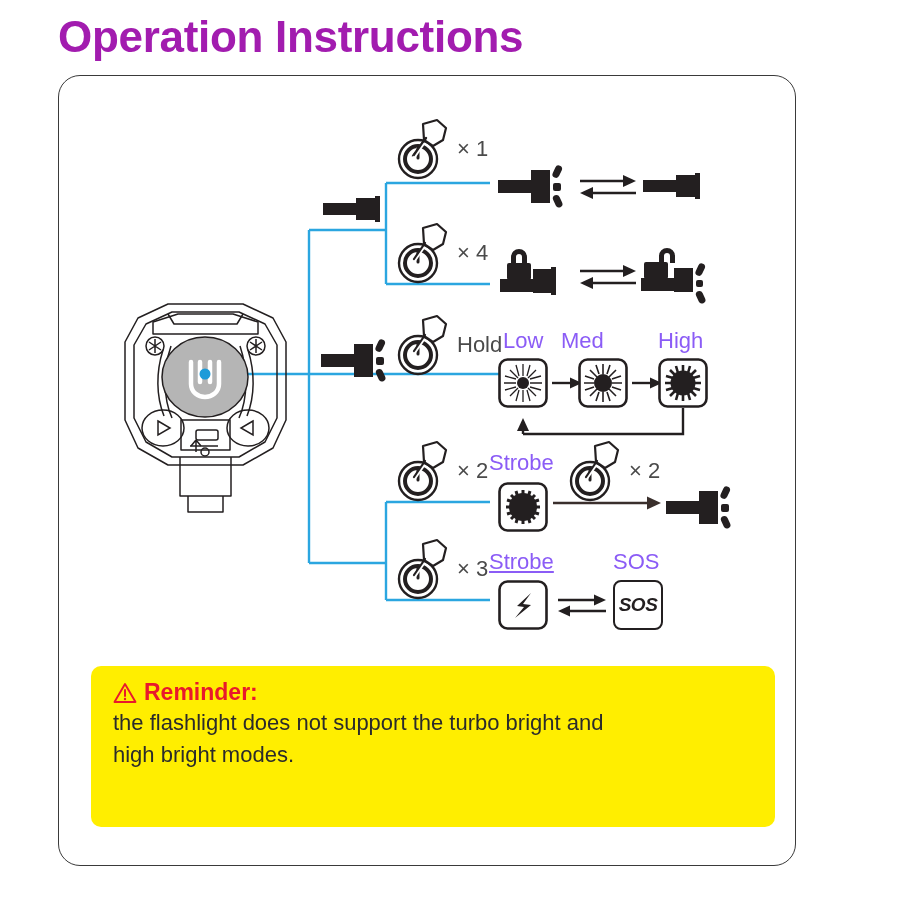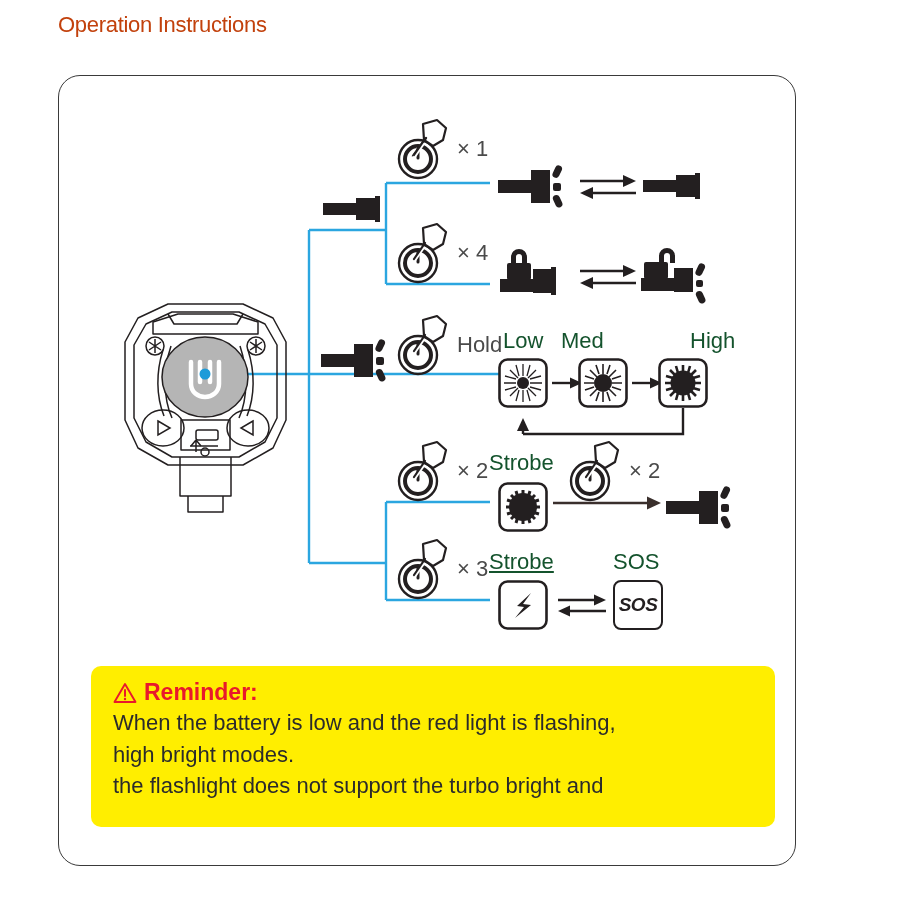--- a/index.html
+++ b/index.html
@@ -9,22 +9,22 @@
     font-family:"Liberation Sans", sans-serif;
     overflow:hidden;
     position:relative;
     color:#231f20;
   }
   .page{position:relative;width:900px;height:900px;}
 
   
   .page-title{
     position:absolute;left:58px;top:12px;
-    font-size:22px;font-weight:normal;
-    color:#c2410c;
+    font-size:44px;font-weight:bold;
+    color:#a21caf;
     letter-spacing:-0.3px;
     white-space:nowrap;
   }
 
   
   .card{
     position:absolute;left:58px;top:75px;
     width:738px;height:791px;
     border:1.6px solid #3a3a3a;
     border-radius:22px;
@@ -41,21 +41,21 @@
   
   .ico{position:absolute;}
 
   
   .press-row{position:absolute;display:flex;align-items:center;}
   .press-count{
     font-size:22px;color:#4a4a4a;margin-left:4px;white-space:nowrap;
     font-family:"Liberation Sans", sans-serif;
   }
   .mode-label{
-    position:absolute;font-size:22px;color:#14532d;white-space:nowrap;
+    position:absolute;font-size:22px;color:#8b5cf6;white-space:nowrap;
     font-family:"Liberation Sans", sans-serif;
   }
 
   
   .reminder{
     position:absolute;left:91px;top:666px;
     width:684px;height:161px;
     background:#ffee00;
     border-radius:10px;
     box-sizing:border-box;
@@ -243,21 +243,21 @@
       <path d="M25 30 L25 40" stroke="#231f20" stroke-width="3" stroke-linecap="round"></path>
       <path d="M30 6 L44 2 L53 10 L50 22 L40 28 L31 22 Z" fill="#ffffff" stroke="#231f20" stroke-width="2.2" stroke-linejoin="round"></path>
       <path d="M30 26 L19 42" stroke="#ffffff" stroke-width="3.2" stroke-linecap="round"></path>
       <path d="M32 21 L21 37" stroke="#231f20" stroke-width="2.2" stroke-linecap="round"></path>
     </svg>
     <span class="press-count">Hold</span>
   </div>
 
   <div class="mode-label" style="left:503px;top:328px;">Low</div>
   <div class="mode-label" style="left:561px;top:328px;">Med</div>
-  <div class="mode-label" style="left:690px;top:328px;text-align:right;">High</div>
+  <div class="mode-label" style="left:658px;top:328px;text-align:right;">High</div>
 
   <svg class="ico" style="left:498px;top:358px;" width="50" height="50" viewBox="0 0 50 50">
     <rect x="1.5" y="1.5" width="47" height="47" rx="8" fill="#fff" stroke="#231f20" stroke-width="2.6"></rect>
     <g stroke="#231f20" stroke-width="1.3">
       <path d="M25 6 V18 M25 32 V44 M6 25 H18 M32 25 H44
                M12 12 L20 20 M30 30 L38 38 M38 12 L30 20 M20 30 L12 38
                M18 7 L21 18 M32 7 L29 18 M18 43 L21 32 M32 43 L29 32
                M7 18 L18 21 M7 32 L18 29 M43 18 L32 21 M43 32 L32 29"></path>
     </g>
     <circle cx="25" cy="25" r="6" fill="#231f20"></circle>
@@ -385,18 +385,17 @@
 
   <div class="reminder">
     <div class="reminder-head">
       <svg width="24" height="22" viewBox="0 0 24 22">
         <path d="M12 2 L22.5 20 L1.5 20 Z" fill="none" stroke="#e8192c" stroke-width="1.9" stroke-linejoin="round"></path>
         <path d="M12 8 L12 14" stroke="#e8192c" stroke-width="2" stroke-linecap="round"></path>
         <circle cx="12" cy="17" r="1.2" fill="#e8192c"></circle>
       </svg>
       <span>Reminder:</span>
     </div>
-    <div class="reminder-body">When the battery is low and the red light is flashing,</div>
+    <div class="reminder-body">the flashlight does not support the turbo bright and</div>
     <div class="reminder-body">high bright modes.</div>
-    <div class="reminder-body">the flashlight does not support the turbo bright and</div>
   </div>
 
 </div>
 
 </body></html>

